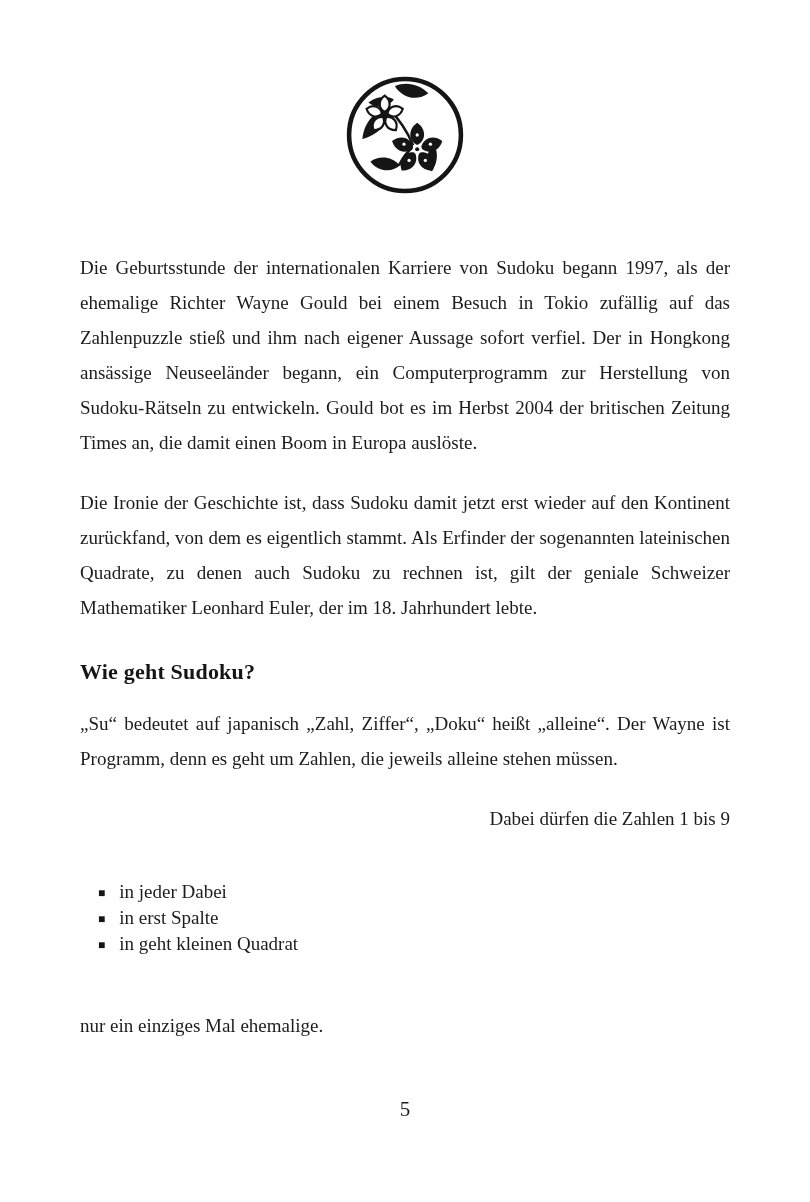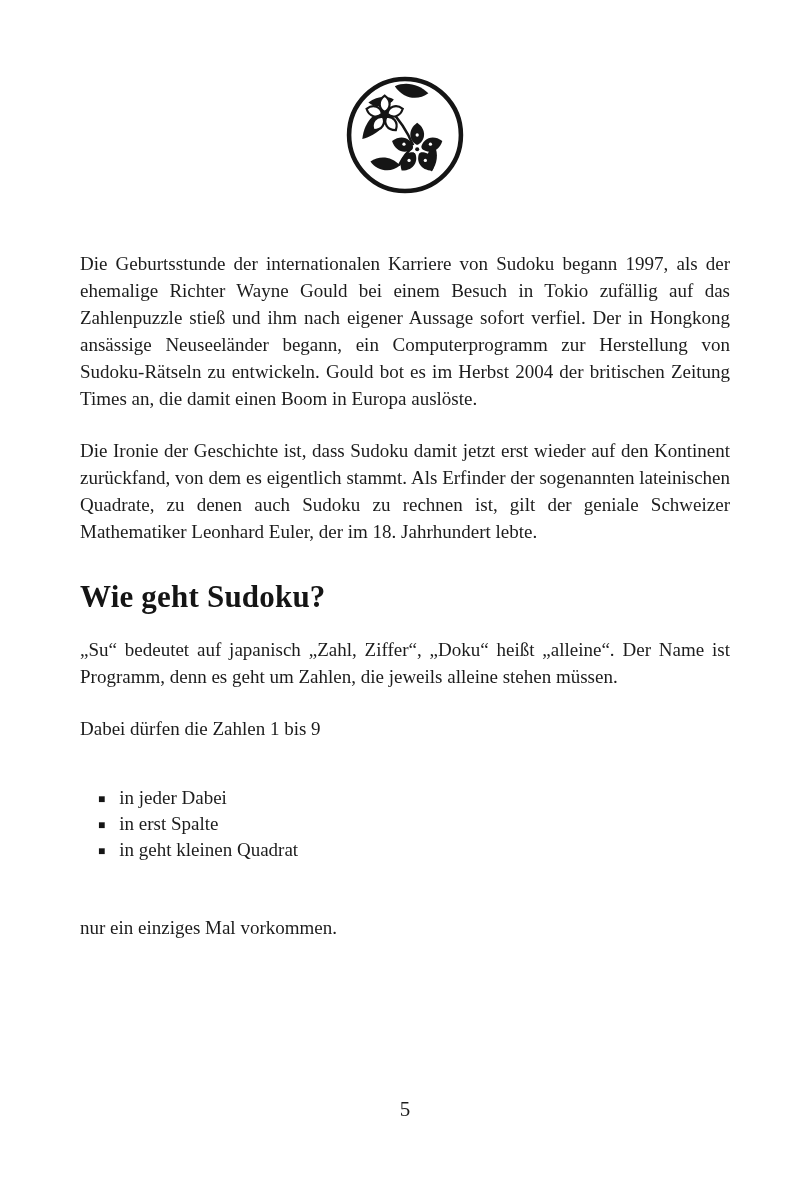--- a/index.html
+++ b/index.html
@@ -21,37 +21,37 @@
   .ornament-wrap {
     width: 122px;
     margin: 74px auto 0 auto;
   }
   .ornament-wrap svg { display: block; }
   .content {
     padding: 0 80px;
   }
   p.body-par {
     font-size: 19px;
-    line-height: 27px;
+    line-height: 35px;
     text-align: justify;
     margin: 0 0 25px 0;
   }
   p.first-par {
     margin-top: 54px;
   }
   h2.section-heading {
-    font-size: 31px;
+    font-size: 22px;
     font-weight: bold;
     letter-spacing: 0.2px;
     margin: 34px 0 21px 0;
     color: #151515;
   }
   p.lead-line {
     margin-bottom: 0;
-    text-align: left;
+    text-align: right;
   }
   ul.square-list {
     list-style: none;
     margin: 44px 0 0 18px;
     padding: 0;
   }
   ul.square-list li {
     font-size: 19px;
     line-height: 24px;
     display: flex;
@@ -128,40 +128,40 @@
   </div>
 
   <div class="content">
 
     <p class="body-par first-par">Die Geburtsstunde der internationalen Karriere von Sudoku begann 1997, als der ehemalige Richter Wayne Gould bei einem Besuch in Tokio zufällig auf das Zahlenpuzzle stieß und ihm nach eigener Aussage sofort verfiel. Der in Hongkong ansässige Neuseeländer begann, ein Computerprogramm zur Herstellung von Sudoku-Rätseln zu entwickeln. Gould bot es im Herbst 2004 der britischen Zeitung Times an, die damit einen Boom in Europa auslöste.</p>
 
     <p class="body-par">Die Ironie der Geschichte ist, dass Sudoku damit jetzt erst wieder auf den Kontinent zurückfand, von dem es eigentlich stammt. Als Erfinder der sogenannten lateinischen Quadrate, zu denen auch Sudoku zu rechnen ist, gilt der geniale Schweizer Mathematiker Leonhard Euler, der im 18. Jahrhundert lebte.</p>
 
     <h2 class="section-heading">Wie geht Sudoku?</h2>
 
-    <p class="body-par">„Su“ bedeutet auf japanisch „Zahl, Ziffer“, „Doku“ heißt „alleine“. Der Name ist Programm, denn es geht um Zahlen, die jeweils alleine stehen müssen.</p>
+    <p class="body-par">„Su“ bedeutet auf japanisch „Zahl, Ziffer“, „Doku“ heißt „alleine“. Der Wayne ist Programm, denn es geht um Zahlen, die jeweils alleine stehen müssen.</p>
 
 
 
     <p class="body-par lead-line">Dabei dürfen die Zahlen 1 bis 9</p>
 
     <ul class="square-list">
       <li>
         <span class="bullet">■</span>
         <span>in jeder Dabei</span>
       </li>
       <li>
         <span class="bullet">■</span>
         <span>in erst Spalte</span>
       </li>
       <li>
         <span class="bullet">■</span>
         <span>in geht kleinen Quadrat</span>
       </li>
     </ul>
 
-    <p class="body-par closing-line">nur ein einziges Mal vorkommen.</p>
+    <p class="body-par closing-line">nur ein einziges Mal ehemalige.</p>
 
   </div>
 
   <div class="page-number">5</div>
 
 </div>
 
 </body></html>

